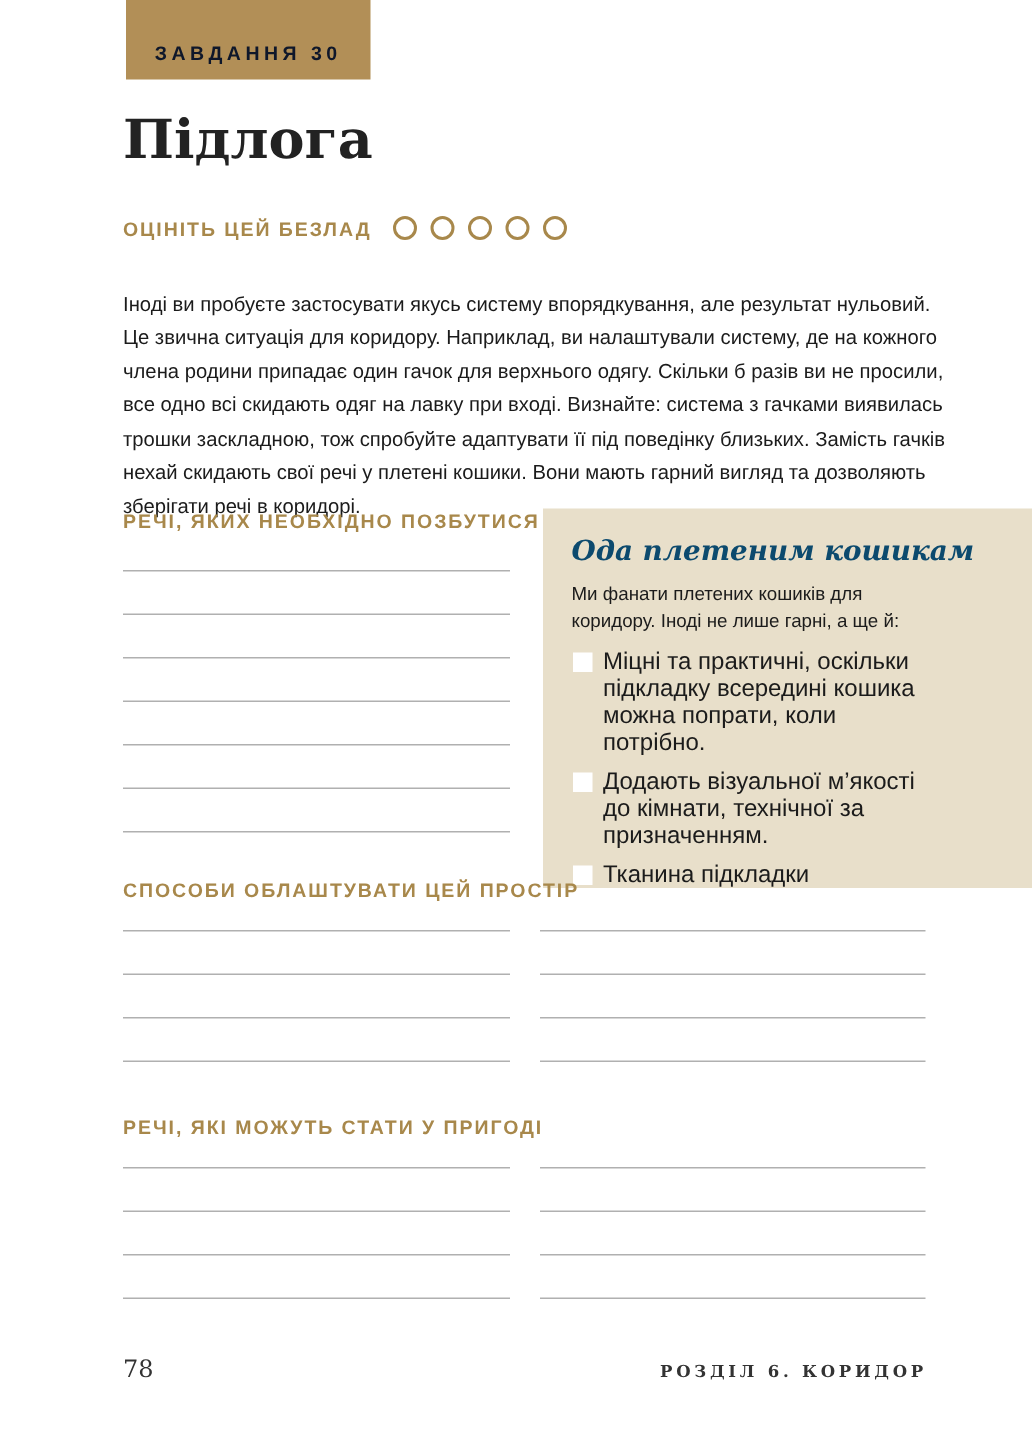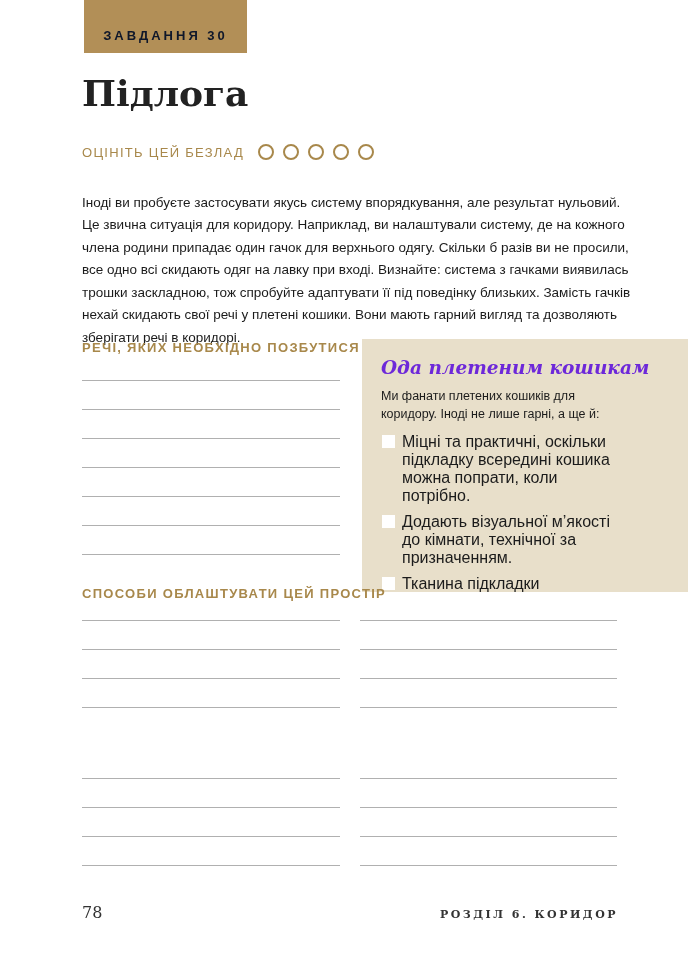--- a/index.html
+++ b/index.html
@@ -20,21 +20,21 @@
   .page-title {
     position:absolute; left:82px; top:72px;
     font-family:"DejaVu Serif", serif; font-weight:bold;
     font-size:36px; line-height:1.2; color:#222222; margin:0;
   }
   .rating {
     position:absolute; left:82px; top:143px; height:18px;
     display:flex; align-items:center;
   }
   .rating-label {
-    color:var(--accent,#a8884b); font-size:13px; font-weight:normal;
+    color:var(--accent,#a8884b); font-size:13px; font-weight:bold;
     letter-spacing:1.3px; margin-right:14px; white-space:nowrap;
   }
   .circles { display:flex; align-items:center; gap:9px; }
   .circle {
     width:12px; height:12px; border-radius:50%;
     border:2px solid var(--accent,#a8884b); background:transparent;
   }
   .intro {
     position:absolute; left:82px; top:178px; width:552px;
     font-size:13.5px; line-height:22.5px; color:#1b1b1b;
@@ -53,21 +53,21 @@
   .col-s3-l    { left:82px;  top:750px; width:258px; }
   .col-s3-r    { left:360px; top:750px; width:257px; }
   .write-line { height:28px; border-bottom:1px solid var(--line,#b0b0b0); }
   .side-box {
     position:absolute; left:362px; top:339px; width:326px; height:253px;
     background:var(--box-bg,#e8dfca); box-sizing:border-box;
     padding:18px 66px 10px 19px; overflow:hidden;
   }
   .side-title {
     font-family:"DejaVu Serif", serif; font-style:italic; font-weight:bold;
-    font-size:18.5px; color:#6d28d9; margin:0 0 9px 0; white-space:nowrap;
+    font-size:18.5px; color:#0c4a6e; margin:0 0 9px 0; white-space:nowrap;
   }
   .side-intro { font-size:12.5px; line-height:18px; margin:0 0 10px 0; color:#1b1b1b; }
   .bullet-item { display:flex; align-items:flex-start; margin-bottom:8px; }
   .bullet-item .checkbox {
     width:13px; height:13px; background:#ffffff; flex:0 0 auto;
     margin:2px 7px 0 1px;
   }
   .bullet-item .bullet-text { font-size:16px; line-height:18px; color:#1b1b1b; }
   .footer-pagenum {
     position:absolute; left:82px; top:903px;
@@ -140,20 +140,21 @@
       <div class="write-line"></div>
       <div class="write-line"></div>
     </div>
   <div class="lines-col col-s2-r">
       <div class="write-line"></div>
       <div class="write-line"></div>
       <div class="write-line"></div>
       <div class="write-line"></div>
     </div>
 
+  <div class="sec-heading h3">РЕЧІ, ЯКІ МОЖУТЬ СТАТИ У ПРИГОДІ</div>
   <div class="lines-col col-s3-l">
       <div class="write-line"></div>
       <div class="write-line"></div>
       <div class="write-line"></div>
       <div class="write-line"></div>
     </div>
   <div class="lines-col col-s3-r">
       <div class="write-line"></div>
       <div class="write-line"></div>
       <div class="write-line"></div>

